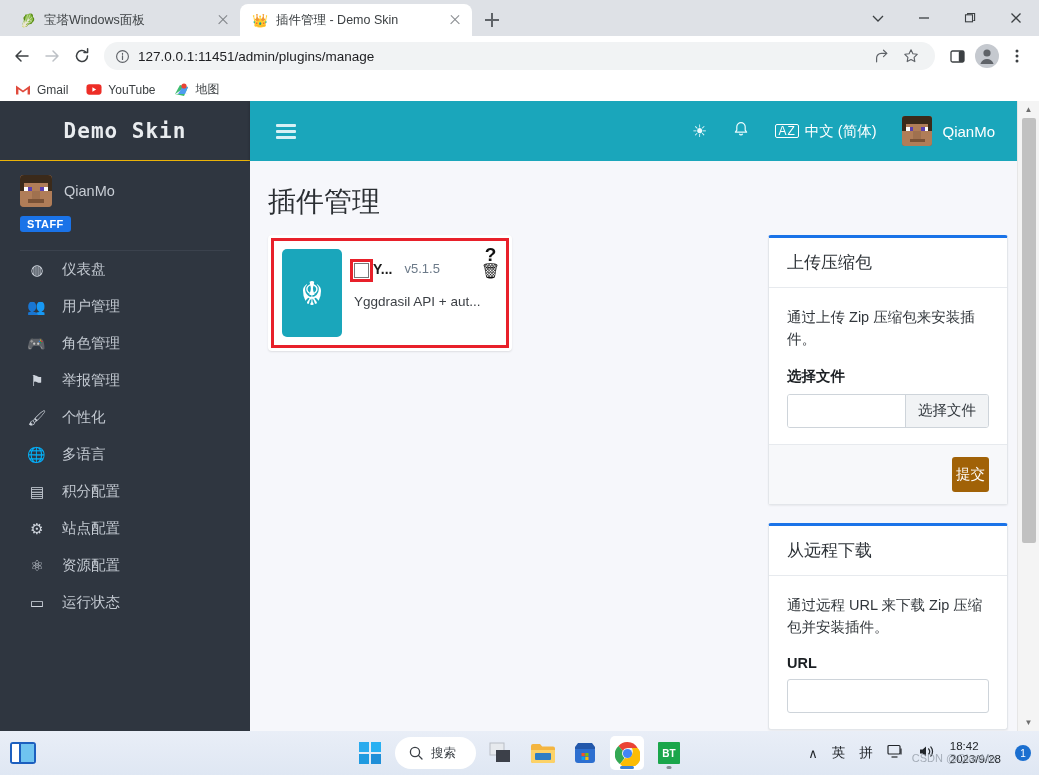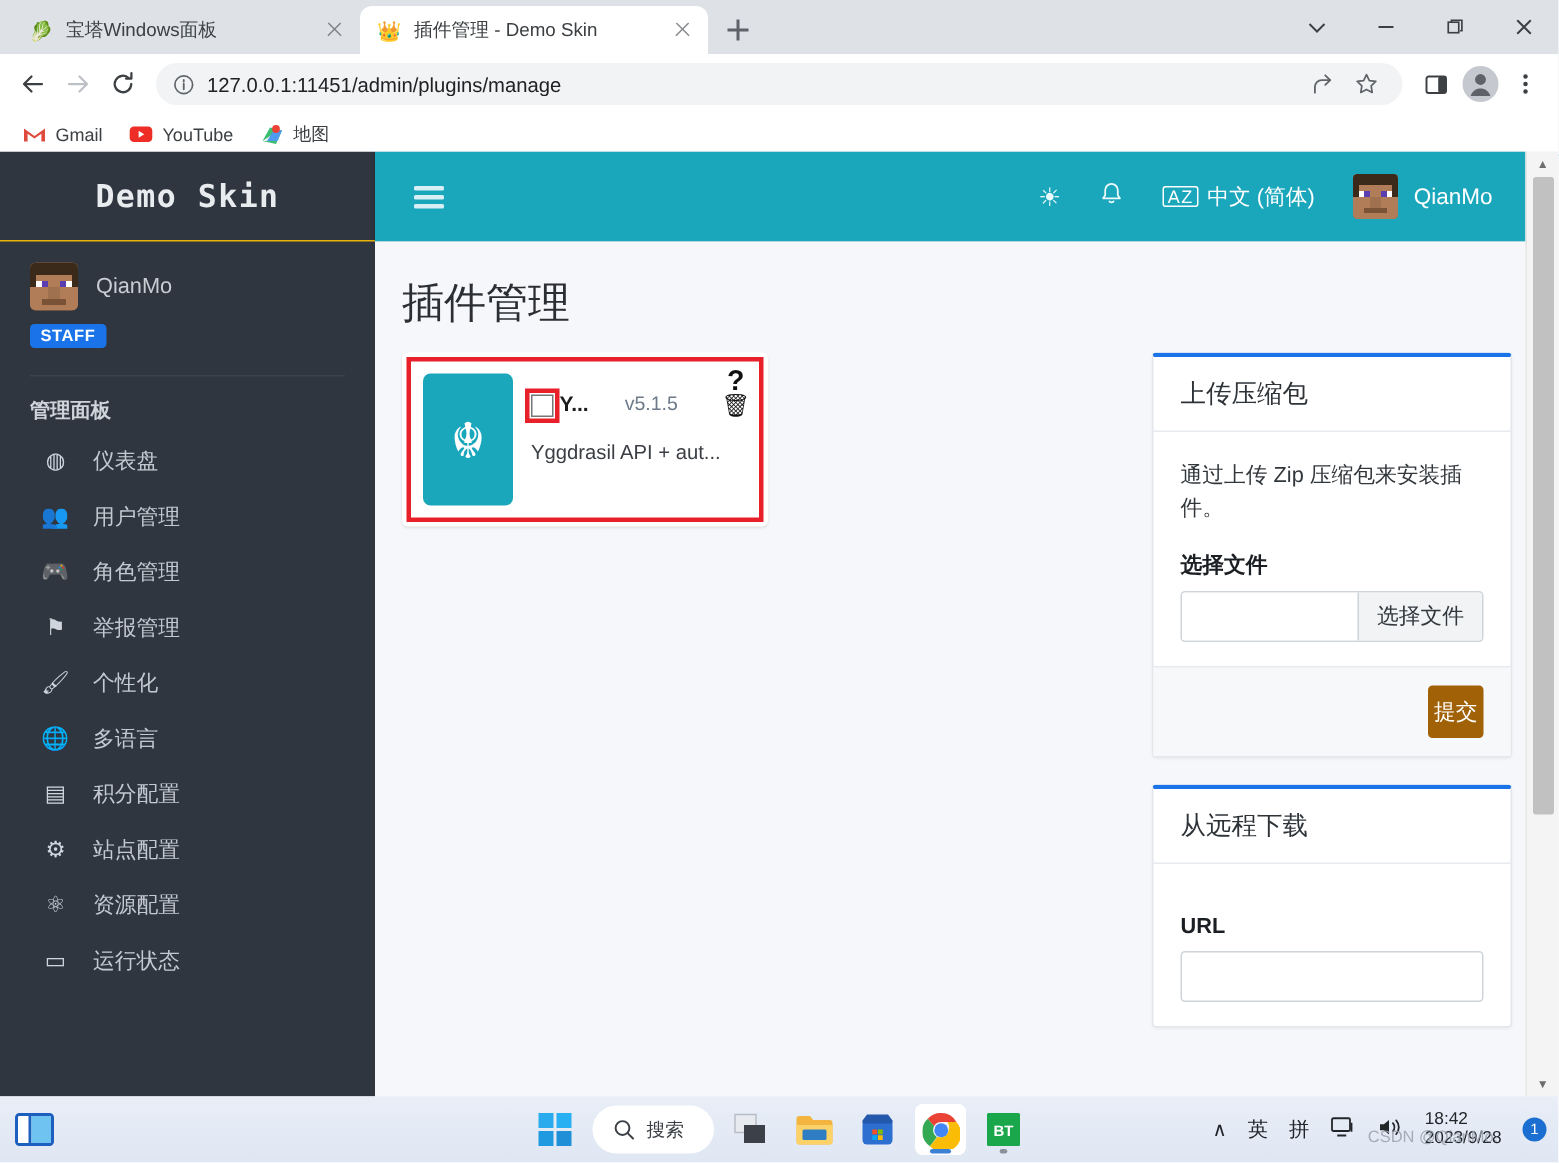--- a/index.html
+++ b/index.html
@@ -93,21 +93,21 @@
   
   .plugin-shell { background: #ffffff; border-radius: 4px; box-shadow: 0 1px 2px rgba(0,0,0,.10); padding: 3px; display: inline-block; }
   .plugin-card { width: 238px; border: 3px solid #e8202a; background: #fff; display: flex; padding: 8px; gap: 12px; }
   .plugin-icon { width: 60px; height: 88px; background: #1aa6bb; border-radius: 5px; flex: none;
                  display: flex; align-items: center; justify-content: center; color: #fff; font-size: 33px; line-height: 1; }
   .plugin-body { flex: 1; min-width: 0; display: flex; flex-direction: column; position: relative; }
   .plugin-head { display: flex; align-items: flex-start; gap: 4px; padding-top: 12px; }
   .pl-check { width: 15px; height: 15px; border: 1px solid #767676; background: #fff; flex: none; margin-top: 2px;
               outline: 3px solid #e8202a; outline-offset: 1px; }
   .pl-name { font-size: 14px; font-weight: 700; color: #1b1b1b; white-space: nowrap; }
-  .pl-ver { font-size: 13px; color: #6c7a89; margin-left: 20px; white-space: nowrap; }
+  .pl-ver { font-size: 13px; color: #6c7a89; margin-left: 8px; white-space: nowrap; }
   .pl-actions { position: absolute; right: -2px; top: -2px; display: flex; flex-direction: column; align-items: center; gap: 0; }
   .pl-help { font-size: 19px; font-weight: 700; color: #111; line-height: 16px; }
   .pl-trash { font-size: 15px; color: #111; line-height: 16px; }
   .pl-desc { font-size: 13.5px; color: #3b3f44; margin-top: 16px; white-space: nowrap; overflow: hidden; }
 
   
   .panel { background: #fff; border: 1px solid #e3e6ea; border-top: 3px solid #1a73e8; border-radius: 3px;
            box-shadow: 0 1px 2px rgba(0,0,0,.06); margin-bottom: 18px; }
   .panel-head { padding: 13px 18px; font-size: 17px; color: #2e3338; border-bottom: 1px solid #e7eaee; }
   .panel-body { padding: 18px 18px 16px 18px; }
@@ -310,21 +310,20 @@
               <rect x="5" y="3" width="1" height="1" fill="#5b3fb0"></rect>
               <rect x="3" y="4" width="2" height="2" fill="#a0714f"></rect>
               <rect x="2" y="6" width="4" height="1" fill="#7a5236"></rect>
             </svg>
           </span>
           <span class="uname">QianMo</span>
         </div>
         <span class="staff">STAFF</span>
       </div>
       <div class="sep"></div>
-      <div class="navlabel">管理面板</div>
       <div class="navlist">
         <div class="navitem">
           <span class="nico">◍</span>
           <span>仪表盘</span>
         </div>
         <div class="navitem">
           <span class="nico">👥</span>
           <span>用户管理</span>
         </div>
         <div class="navitem">
@@ -436,20 +435,21 @@
               </div>
             </div>
             <div class="panel-foot">
               <button class="btn-primary">提交</button>
             </div>
           </div>
 
           <div class="panel">
             <div class="panel-head">从远程下载</div>
             <div class="panel-body">
+              <div class="panel-text">通过远程 URL 来下载 Zip 压缩包并安装插件。</div>
               <div class="panel-label">URL</div>
               <div class="urlinput"></div>
             </div>
           </div>
         </div>
       </div>
     </div>
 
     <div class="pscroll">
       <div class="arrow">▲</div>

